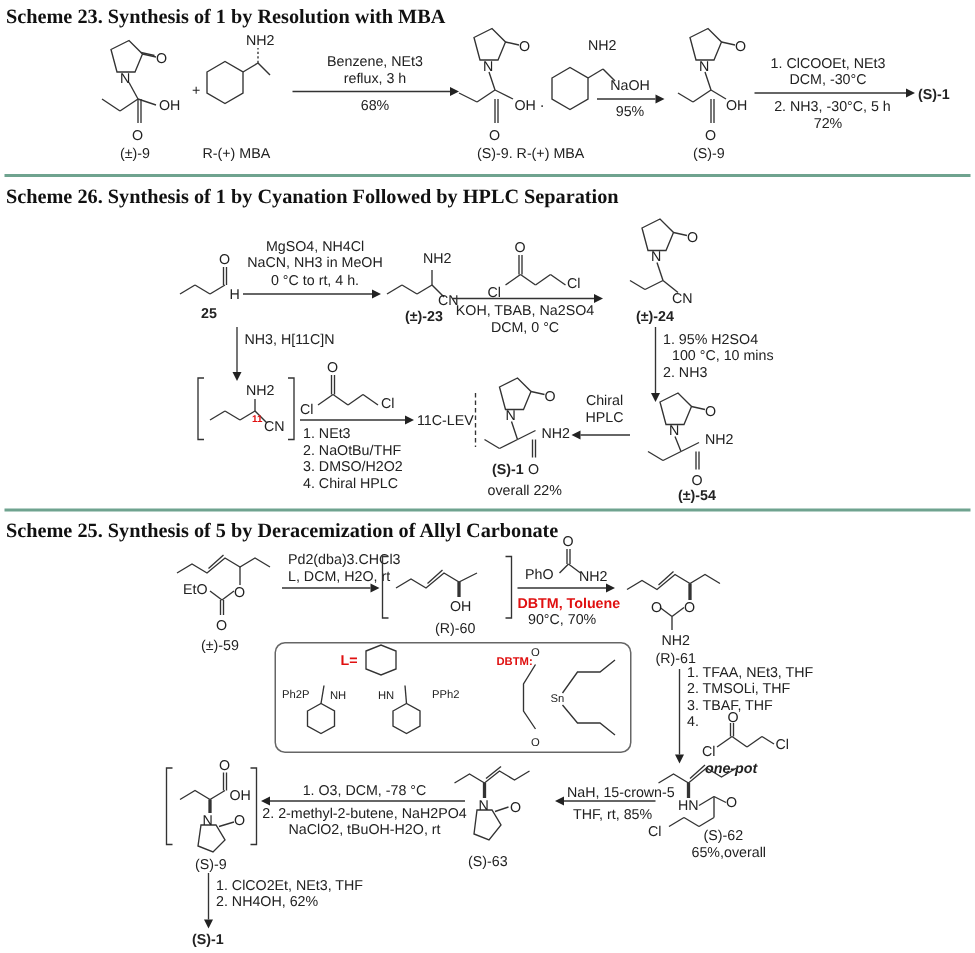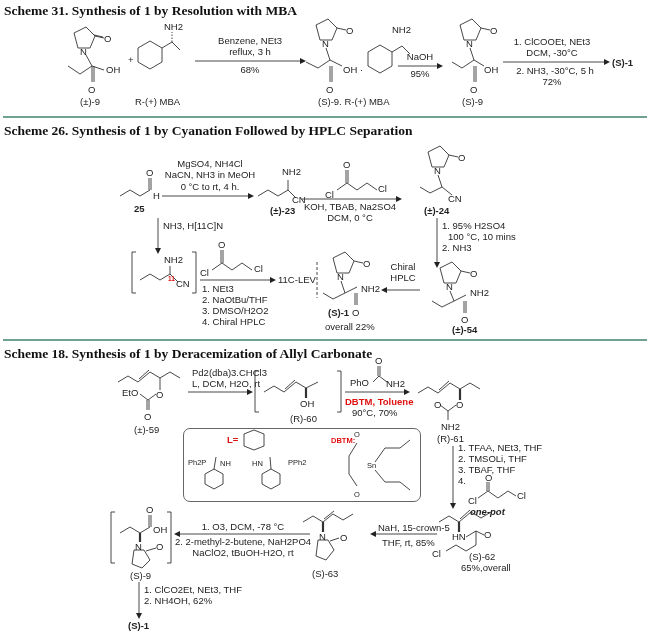--- a/index.html
+++ b/index.html
@@ -11,21 +11,21 @@
   svg text.b{font-weight:bold;}
   svg text.red{fill:#e01010;font-weight:bold;}
   svg text.bi{font-weight:bold;font-style:italic;}
   svg line,svg polyline,svg polygon.r,svg path{stroke:#333;stroke-width:0.9;fill:none;}
   svg polygon.ar{fill:#222;stroke:none;}
   .box{position:absolute;border:1.2px solid #666;border-radius:7px;}
 </style>
 </head>
 <body>
 
-<div class="title" style="top:3px">Scheme 31. Synthesis of 1 by Resolution with MBA</div>
+<div class="title" style="top:3px">Scheme 23. Synthesis of 1 by Resolution with MBA</div>
 <svg width="650" height="120">
 
   <g>
     <polygon class="r" points="74,33 86,27 95,36 90,48 78,48" style="fill:none;stroke:#333;stroke-width:.9"></polygon>
     <line x1="95" y1="36" x2="104" y2="38"></line>
       <line x1="94" y1="35" x2="103" y2="37"></line>
     <line x1="86" y1="55" x2="92" y2="66"></line>
       <line x1="92" y1="66" x2="80" y2="74"></line>
       <line x1="80" y1="74" x2="68" y2="66"></line>
     <line x1="92" y1="66" x2="104" y2="70"></line>
@@ -236,21 +236,21 @@
   <line x1="200" y1="280" x2="270" y2="280"></line>
     <polygon class="ar" points="270,277 276,280 270,283"></polygon>
   <text x="202" y="292">1. NEt3</text>
   <text x="202" y="303">2. NaOtBu/THF</text>
   <text x="202" y="314">3. DMSO/H2O2</text>
   <text x="202" y="325">4. Chiral HPLC</text>
   <text x="278" y="283">11C-LEV</text>
 </svg>
 <div class="sep" style="top:339px"></div>
 
-<div class="title" style="top:346px">Scheme 18. Synthesis of 1 by Deracemization of Allyl Carbonate</div>
+<div class="title" style="top:346px">Scheme 25. Synthesis of 5 by Deracemization of Allyl Carbonate</div>
 <div class="box" style="left:183px;top:428px;width:236px;height:72px"></div>
 <svg width="650" height="635">
 
   <g>
     <polyline points="118,382 128,376 138,382 150,372 160,378 170,372 180,378"></polyline>
     <line x1="139" y1="379" x2="149" y2="370"></line>
     <line x1="160" y1="378" x2="160" y2="390"></line>
     <line x1="156" y1="394" x2="148" y2="400"></line>
       <line x1="148" y1="400" x2="140" y2="394"></line>
     <line x1="147" y1="400" x2="147" y2="410"></line>

